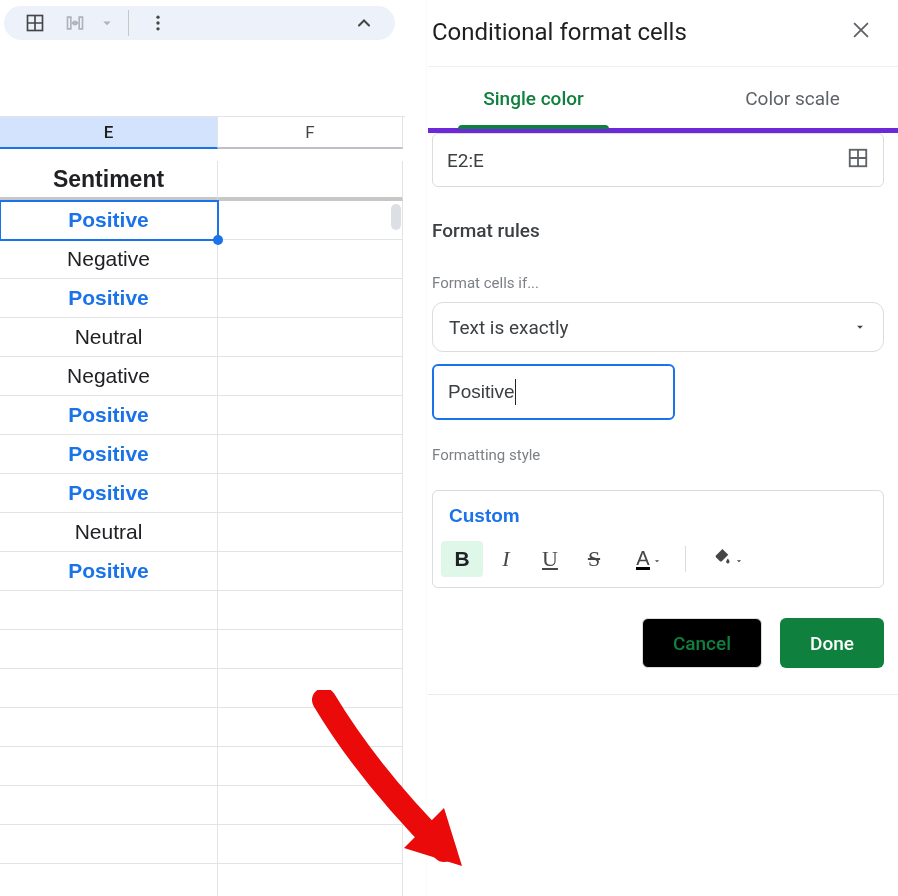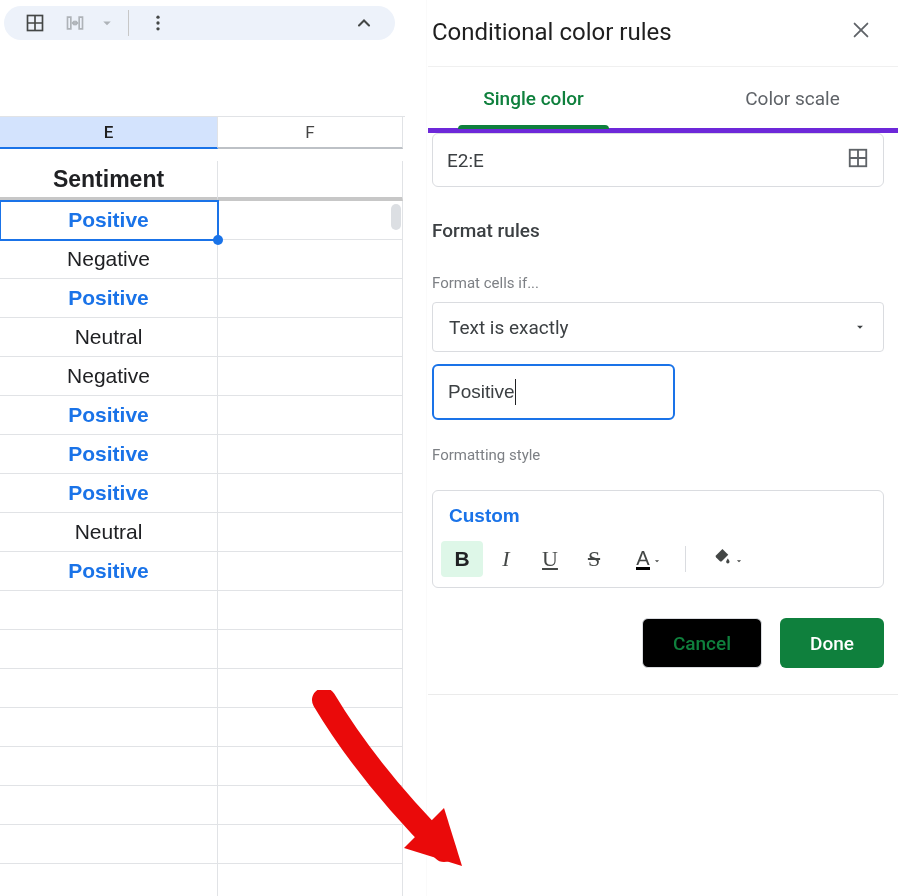--- a/index.html
+++ b/index.html
@@ -180,21 +180,21 @@
     display: flex; align-items: center;
     padding: 0 14px;
     font-size: 19px;
     color: #3c4043;
     justify-content: space-between;
     gap: 40px;
   }
   .range-input svg { width: 22px; height: 22px; color: #5f6368; }
   .select {
     border: 1px solid var(--border-gray);
-    border-radius: 4px;
+    border-radius: 11px;
     height: 50px;
     display: flex; align-items: center;
     padding: 0 16px;
     font-size: 19px;
     color: #3c4043;
     justify-content: space-between;
   }
   .value-input {
     border: 2px solid #1a73e8;
     border-radius: 6px;
@@ -418,21 +418,21 @@
           <div class="row">
             <div class="cell colE"></div>
             <div class="cell colF"></div>
           </div>
         </div>
     </div>
   </div>
 
   <div class="panel">
     <div class="panel-header">
-      <div class="panel-title">Conditional color rules</div>
+      <div class="panel-title">Conditional format cells</div>
       <div class="close-x">
         <svg viewBox="0 0 24 24" fill="none" stroke="currentColor" stroke-width="2" stroke-linecap="round">
           <path d="M5 5l14 14M19 5L5 19"></path>
         </svg>
       </div>
     </div>
 
     <div class="tabs">
       <div class="tab active">Single color</div>
       <div class="tab">Color scale</div>

